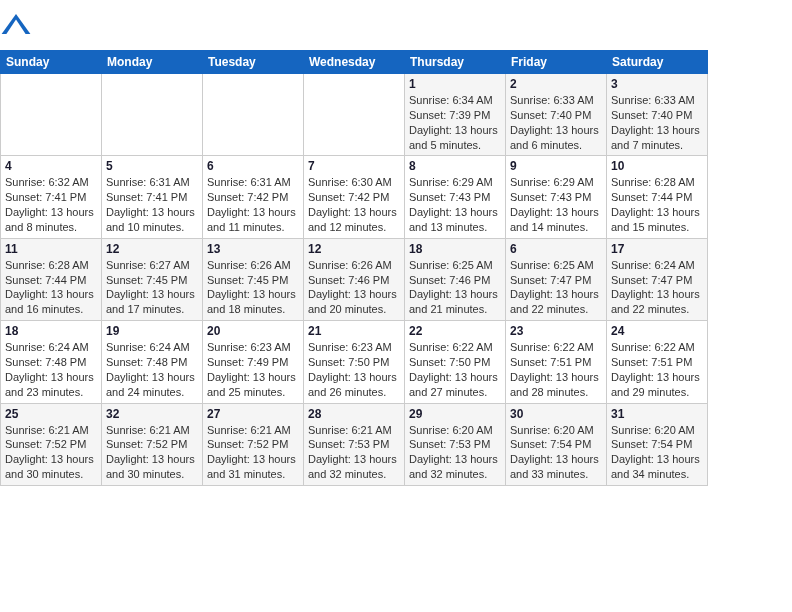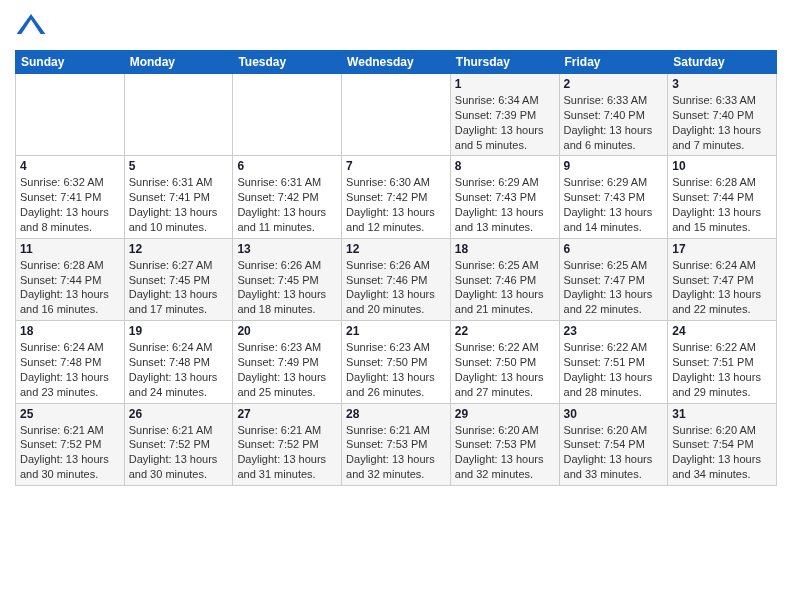--- a/index.html
+++ b/index.html
@@ -4,23 +4,23 @@
   <style>
     * { margin: 0; padding: 0; box-sizing: border-box; }
     body {
       font-family: Arial, sans-serif;
       background: #fff;
       width: 792px;
       height: 612px;
       overflow: hidden;
     }
     .page {
-      width: 792px;
+      width: 708px;
       height: 612px;
-      padding: 10px 15px;
+      padding: 10px 0;
     }
     .header {
       display: flex;
       justify-content: space-between;
       align-items: flex-start;
       margin-bottom: 8px;
     }
     .logo {
       display: flex;
       align-items: center;
@@ -317,21 +317,21 @@
         </tr>
         <tr>
           <td>
             <div class="day-num">25</div>
             <div class="day-info" style="white-space: pre-line;">Sunrise: 6:21 AM
 Sunset: 7:52 PM
 Daylight: 13 hours
 and 30 minutes.</div>
           </td>
           <td>
-            <div class="day-num">26</div>
+            <div class="day-num">32</div>
             <div class="day-info" style="white-space: pre-line;">Sunrise: 6:21 AM
 Sunset: 7:52 PM
 Daylight: 13 hours
 and 30 minutes.</div>
           </td>
           <td>
             <div class="day-num">27</div>
             <div class="day-info" style="white-space: pre-line;">Sunrise: 6:21 AM
 Sunset: 7:52 PM
 Daylight: 13 hours

